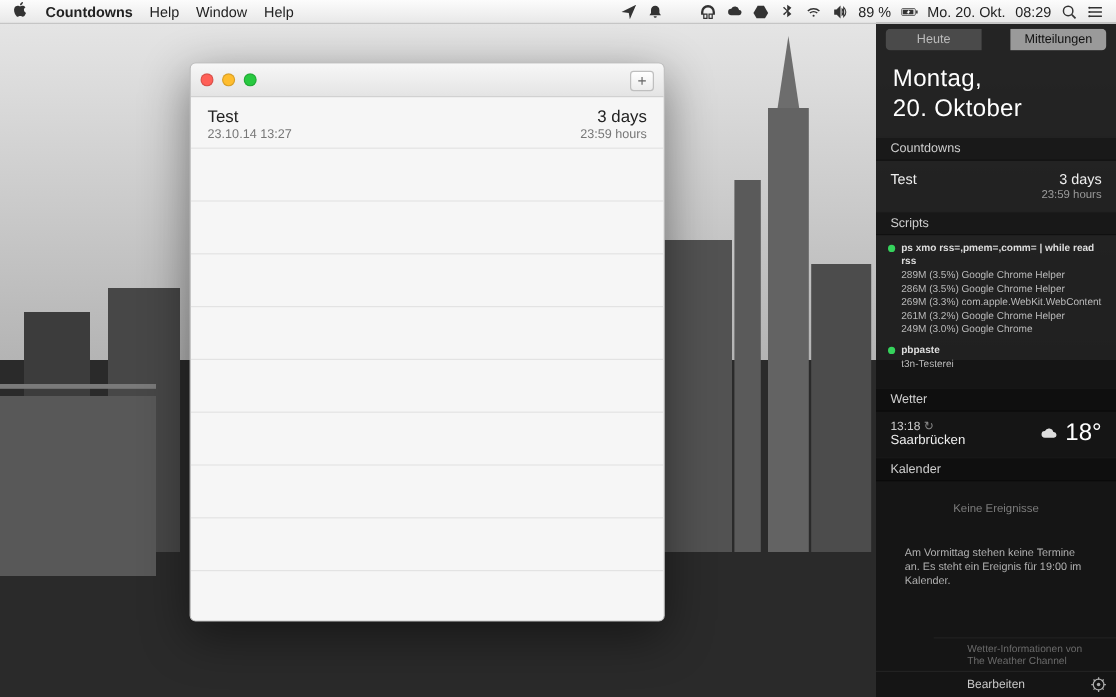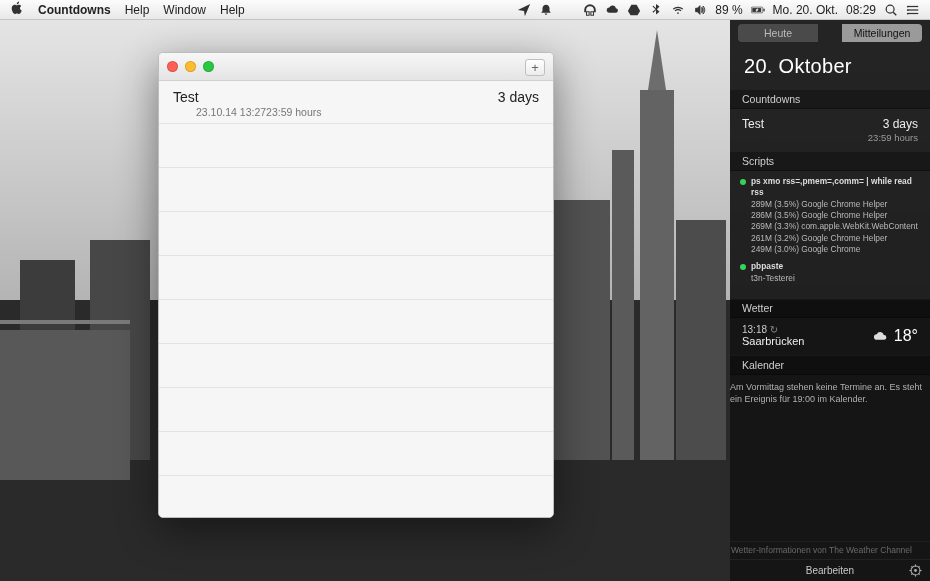--- a/index.html
+++ b/index.html
@@ -57,21 +57,21 @@
     background: linear-gradient(#fff,#ececec);
     display: flex; align-items: center; justify-content: center;
     font-size: 13px; color: #666; line-height: 1;
   }
   .window-body { flex: 1; background: #f6f6f6; }
   .item {
     padding: 8px 14px 5px;
     border-bottom: 1px solid #e3e3e3;
   }
   .item-row1 { display: flex; justify-content: space-between; font-size: 14px; color: #222; }
-  .item-row2 { display: flex; font-size: 10.5px; color: #777; margin-top: 1px; margin-left: 23px; }
+  .item-row2 { display: flex; justify-content: space-between; font-size: 10.5px; color: #777; margin-top: 1px; }
   .emptyrows { }
   .emptyrows div { height: 44px; border-bottom: 1px solid #e3e3e3; }
 
   
   .nc {
     position: absolute; top: 0; right: 0; bottom: 0; width: 200px;
     background: rgba(20,20,20,0.92);
     color: #d8d8d8; z-index: 40; font-size: 10px;
     display: flex; flex-direction: column;
   }
@@ -102,28 +102,28 @@
   .script-block { margin-bottom: 6px; }
   .script-title { font-weight: 700; color: #ddd; padding-left: 11px; position: relative; }
   .script-dot {
     position: absolute; left: 0; top: 3px; width: 6px; height: 6px; border-radius: 50%;
     background: #35d35c;
   }
   .script-line { color: #b9b9b9; padding-left: 11px; }
   .nc-weather { display: flex; align-items: center; padding: 6px 12px 8px; }
   .nc-weather .left  { font-size: 10px; color: #ccc; }
   .nc-weather .loc   { font-size: 11px; color: #eee; }
-  .nc-weather .temp  { margin-left: auto; font-size: 16px; font-weight: 200; color: #fff; display: flex; align-items: center; gap: 6px; }
+  .nc-weather .temp  { margin-left: auto; font-size: 20px; font-weight: 200; color: #fff; display: flex; align-items: center; gap: 6px; }
   .cloud-icon { width: 15px; height: 12px; }
   .nc-kal-empty { text-align: center; color: #7d7d7d; font-size: 9.5px; padding: 18px 0; }
-  .nc-morgen { padding: 6px 0 10px; font-size: 9px; color: #b0b0b0; line-height: 1.35; }
+  .nc-morgen { padding: 6px 24px 10px; font-size: 9px; color: #b0b0b0; line-height: 1.35; }
   .nc-footer {
-    margin-top: auto; padding: 3px 1px 4px; font-size: 8.5px; color: #6a6a6a;
+    margin-top: auto; padding: 3px 28px 4px; font-size: 8.5px; color: #6a6a6a;
     border-top: 1px solid rgba(255,255,255,0.05);
-    display: flex; align-items: center;
+    display: flex; align-items: center; margin-left: 48px;
   }
   .nc-bottombar {
     height: 22px; display: flex; align-items: center; justify-content: center;
     border-top: 1px solid rgba(255,255,255,0.06);
     font-size: 10px; color: #c8c8c8; position: relative;
   }
   .gear {
     position: absolute; right: 8px; top: 4px; width: 13px; height: 13px;
   }
 </style>
@@ -279,20 +279,21 @@
   </div>
 </div>
 
 <div class="nc">
   <div class="nc-tabs">
     <div class="nc-tab">Heute</div>
     <div class="nc-tab active">Mitteilungen</div>
   </div>
 
   <div class="nc-date">
+    <div>Montag,</div>
     <div>20. Oktober</div>
   </div>
 
   <div class="nc-section-header">Countdowns</div>
   <div class="nc-row nc-countdown">
     <div class="r1">
       <span>Test</span>
       <span>3 days</span>
     </div>
     <div class="r2">23:59 hours</div>
@@ -322,20 +323,21 @@
     </div>
     <div class="temp">
       <svg class="cloud-icon" viewBox="0 0 16 12">
           <path d="M12 10H4a3 3 0 010-6 4 4 0 017.5 1A2.5 2.5 0 0112 10z" fill="#ddd"></path>
         </svg>
       <span>18°</span>
     </div>
   </div>
 
   <div class="nc-section-header">Kalender</div>
+  <div class="nc-kal-empty">Keine Ereignisse</div>
 
   <div class="nc-morgen">Am Vormittag stehen keine Termine an. Es steht ein Ereignis für 19:00 im Kalender.</div>
 
   <div class="nc-footer">
     <span>Wetter-Informationen von The Weather Channel</span>
   </div>
   <div class="nc-bottombar">
     <span>Bearbeiten</span>
     <svg class="gear" viewBox="0 0 16 16">
         <circle cx="8" cy="8" r="5.5" fill="none" stroke="#aaa" stroke-width="1.3"></circle>

